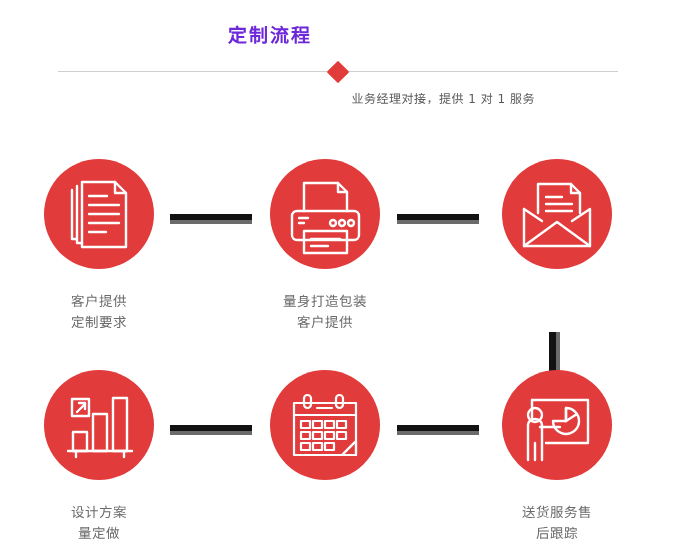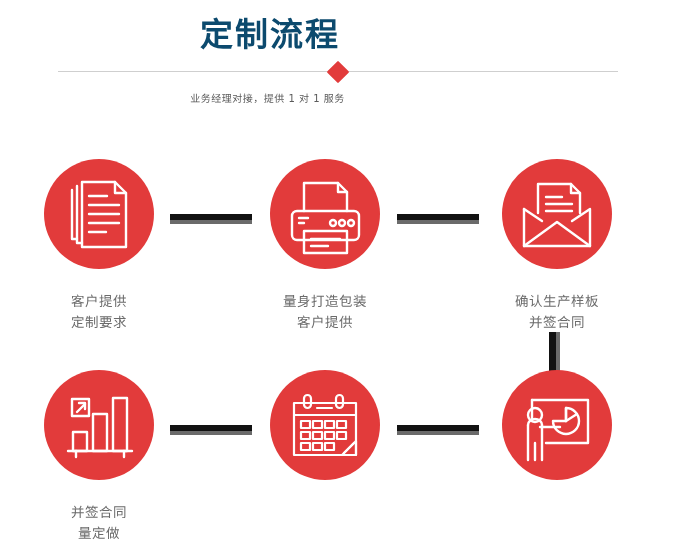--- a/index.html
+++ b/index.html
@@ -24,23 +24,23 @@
     top: 0;
     width: 675px;
     height: 130px;
   }
   .page-title {
     position: absolute;
     top: 18px;
     left: 0;
     width: 540px;
     text-align: center;
-    font-size: 33px;
+    font-size: 19px;
     font-weight: bold;
-    color: #0c4a6e;
+    color: #6d28d9;
     letter-spacing: 2px;
     line-height: 34px;
   }
   .rule-wrap {
     position: absolute;
     top: 71px;
     left: 58px;
     width: 560px;
     height: 2px;
   }
@@ -62,22 +62,22 @@
     margin-top: -8px;
     background: #e23b3b;
     transform: rotate(45deg);
     border-radius: 1px;
   }
   .subtitle {
     position: absolute;
     top: 88px;
     left: 0;
     width: 535px;
-    text-align: center;
-    font-size: 10px;
+    text-align: right;
+    font-size: 12px;
     color: #5a5a5a;
     letter-spacing: 0.5px;
     line-height: 22px;
   }
 
   
   .flow {
     position: absolute;
     left: 0;
     top: 130px;
@@ -256,22 +256,20 @@
             <path d="M69 25 L69 34 L78 34"></path>
             <line x1="44" y1="38" x2="60" y2="38"></line>
             <line x1="44" y1="45" x2="70" y2="45"></line>
             <line x1="44" y1="52" x2="70" y2="52"></line>
             <path d="M22 50 L22 87 L88 87 L88 50 L70 62"></path>
             <path d="M22 50 L40 62"></path>
             <path d="M22 87 L55 63 L88 87"></path>
           </g>
         </svg>
       </div>
-      <div class="caption">确认生产样板
-并签合同</div>
     </div>
   </div>
 
   <div class="conn-v">
     <div class="bar"></div>
     <div class="shadow"></div>
   </div>
 
   <div class="row row-2">
 
@@ -284,21 +282,21 @@
             <path d="M35 33 L41 33 L41 39"></path>
             <line x1="24" y1="81" x2="88" y2="81"></line>
             <rect x="29" y="62" width="14" height="19"></rect>
             <rect x="49" y="44" width="14" height="37"></rect>
             <rect x="69" y="28" width="14" height="53"></rect>
             <line x1="32" y1="81" x2="32" y2="87"></line>
             <line x1="80" y1="81" x2="80" y2="87"></line>
           </g>
         </svg>
       </div>
-      <div class="caption">并签合同
+      <div class="caption">设计方案
 量定做</div>
     </div>
 
     <div class="conn-h conn-h-a">
       <div class="bar"></div>
       <div class="shadow"></div>
     </div>
 
     <div class="node node-1">
       <div class="circle">
@@ -343,15 +341,17 @@
             <line x1="64" y1="51" x2="75" y2="44"></line>
             <circle cx="33" cy="45" r="7"></circle>
             <path d="M26 55 L26 90"></path>
             <path d="M40 55 L40 90"></path>
             <path d="M26 55 A7 6 0 0 1 40 55"></path>
             <path d="M33 73 L33 90"></path>
             <path d="M38 57 L58 57"></path>
           </g>
         </svg>
       </div>
+      <div class="caption">送货服务售
+后跟踪</div>
     </div>
   </div>
 </div>
 
 </body></html>

